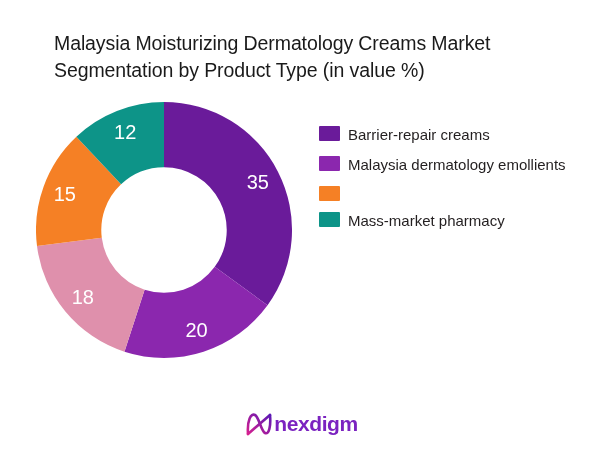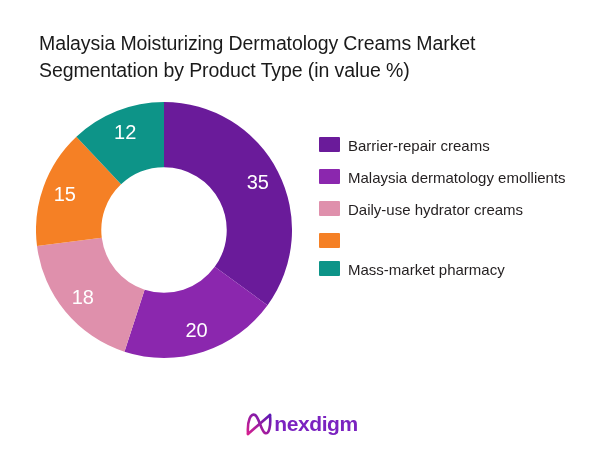--- a/index.html
+++ b/index.html
@@ -18,21 +18,21 @@
 
   #page {
     position: absolute;
     inset: 0;
     background: #ffffff;
   }
 
   
   .chart-title {
     position: absolute;
-    left: 39px;
+    left: 54px;
     top: 30px;
     width: 520px;
     font-size: 19.5px;
     line-height: 27px;
     font-weight: 400;
     color: #1a1a1a;
     letter-spacing: -0.1px;
     white-space: pre-line;
   }
 
@@ -61,21 +61,20 @@
   .legend {
     position: absolute;
     left: 319px;
     top: 124px;
     width: 265px;
   }
   .legend-item {
     display: flex;
     align-items: flex-start;
     margin-bottom: 9px;
-    margin-top: 11px;
   }
   .legend-swatch {
     flex: 0 0 auto;
     width: 21px;
     height: 15px;
     margin-top: 2px;
     margin-right: 8px;
     border-radius: 1px;
   }
   .legend-label {
@@ -137,24 +136,20 @@
   <div class="legend" id="legend">
       <div class="legend-item">
         <span class="legend-swatch" style="background: rgb(106, 27, 154);"></span>
         <span class="legend-label">Barrier-repair creams</span>
       </div>
       <div class="legend-item">
         <span class="legend-swatch" style="background: rgb(139, 39, 174);"></span>
         <span class="legend-label">Malaysia dermatology emollients</span>
       </div>
       <div class="legend-item">
-        <span class="legend-swatch" style="background: rgb(223, 144, 172);"></span>
-        <span class="legend-label">Daily-use hydrator creams</span>
-      </div>
-      <div class="legend-item">
         <span class="legend-swatch" style="background: rgb(245, 128, 37);"></span>
       </div>
       <div class="legend-item">
         <span class="legend-swatch" style="background: rgb(13, 148, 136);"></span>
         <span class="legend-label">Mass-market pharmacy</span>
       </div>
     </div>
 
   <div class="logo">
     <svg class="logo-mark" viewBox="0 0 30 26">

